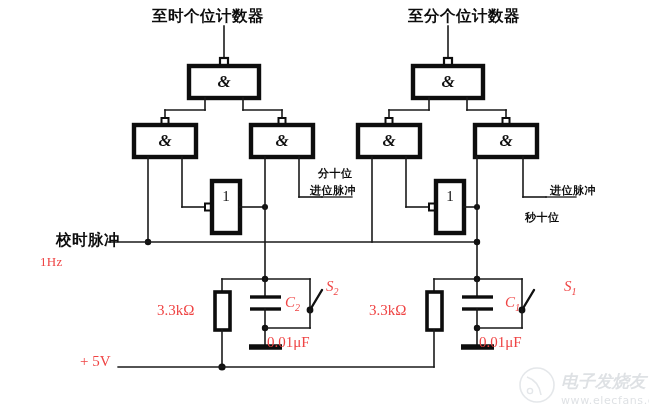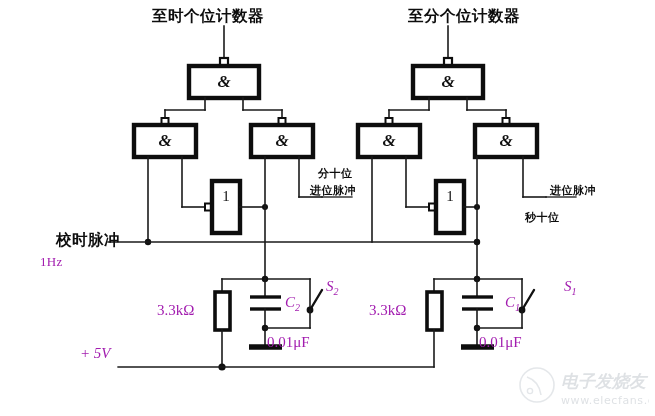--- a/index.html
+++ b/index.html
@@ -113,21 +113,21 @@
   .lbl-title {
     font-size: 15.5px;
   }
   .lbl-carry {
     font-size: 11px;
     text-align: center;
   }
   .lbl-mono {
     position: absolute;
     font-family: "Liberation Serif", serif;
-    color: #a21caf;
+    color: #ef4444;
     white-space: nowrap;
   }
   .lbl-val {
     font-size: 15px;
   }
   .lbl-sw {
     font-size: 15px;
     font-style: italic;
   }
   .lbl-cap {
@@ -317,21 +317,21 @@
   <div class="lbl-cn lbl-carry" style="left:318px; top:168px;">分十位</div>
   <div class="lbl-cn lbl-carry" style="left:310px; top:185px;">进位脉冲</div>
 
   <div class="lbl-cn lbl-carry" style="left:525px; top:168px;margin-top:44px;">秒十位</div>
   <div class="lbl-cn lbl-carry" style="left:550px; top:185px;">进位脉冲</div>
 
   <div class="lbl-cn lbl-title" style="left:28px; top:232px;margin-left:28px;">校时脉冲</div>
 
   <div class="lbl-mono lbl-hz" style="left:40px; top:254px;">1Hz</div>
 
-  <div class="lbl-mono lbl-val" style="left:80px; top:345px;font-style:italic;">+ 5V</div>
+  <div class="lbl-mono lbl-val" style="left:80px; top:353px;">+ 5V</div>
 
   <div class="lbl-mono lbl-val" style="left:157px; top:302px;">3.3kΩ</div>
 
   <div class="lbl-mono lbl-cap" style="left:285px; top:294px;"><span>C</span><span class="lbl-sup">2</span></div>
 
   <div class="lbl-mono lbl-val" style="left:267px; top:334px;">0.01μF</div>
 
   <div class="lbl-mono lbl-sw" style="left:326px; top:278px;font-family:Liberation Serif, serif;"><span>S</span><span class="lbl-sup">2</span></div>
 
   <div class="lbl-mono lbl-val" style="left:369px; top:302px;">3.3kΩ</div>

